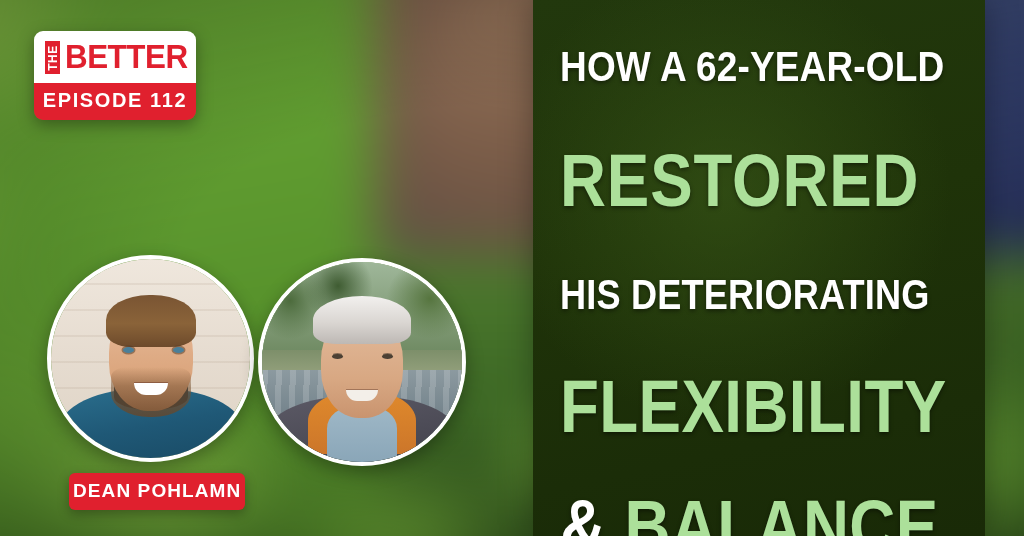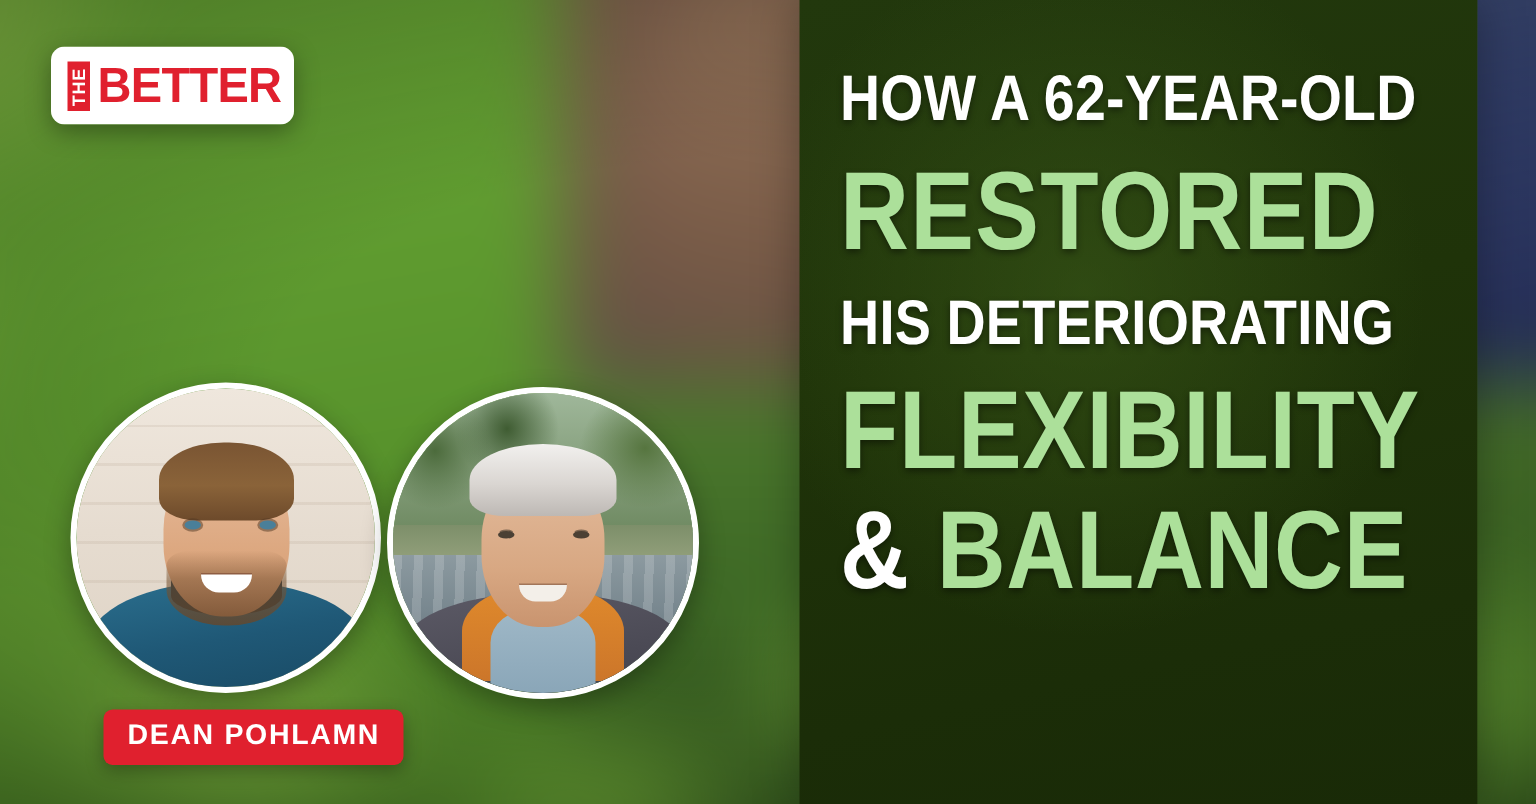--- a/index.html
+++ b/index.html
@@ -70,21 +70,21 @@
     position:absolute; left:533px; top:0; width:452px; height:536px;
     background:
       radial-gradient(ellipse 70% 60% at 42% 36%, rgba(60,92,26,0.55) 0%, rgba(31,51,9,0) 72%),
       linear-gradient(168deg,#22380d 0%,#1f3309 42%,#1b2d08 78%,#192a07 100%);
     box-shadow:0 0 30px rgba(0,0,0,0.35);
   }
 
   .title-wrap{
     position:absolute; left:533px; top:0; width:452px; height:408px;
     padding:44px 22px 34px 27px;
-    display:flex; flex-direction:column; justify-content:flex-start;
+    display:flex; flex-direction:column; justify-content:flex-start;gap:40px;
   }
 
   .tline{
     display:block;
     font-family:"Liberation Sans Narrow","Liberation Sans", sans-serif;
     font-weight:700;
     text-transform:uppercase;
     color:#ffffff;
     letter-spacing:0.2px;
     white-space:nowrap;
@@ -309,21 +309,21 @@
   
   .badge{
     position:absolute;
     background:#e0202e;
     color:#ffffff;
     font-family:"Liberation Sans Narrow","Liberation Sans", sans-serif;
     font-weight:700;
     font-size:19px;
     letter-spacing:1.1px;
     text-align:center;
-    padding:7px 16px 8px;
+    padding:7px 4px 8px;
     border-radius:6px;
     white-space:nowrap;
     box-shadow:0 4px 12px rgba(0,0,0,0.3);
   }
   .b1{ left:69px; top:473px; min-width:166px; }
   .b2{ left:290px; top:473px; min-width:146px; }
 </style>
 </head>
 <body>
 
@@ -355,20 +355,21 @@
 
   <div class="logo">
     <div class="logo-top">
       <div class="logo-r1">
         <div class="the-box">
           <span class="the-txt">THE</span>
         </div>
         <span class="better">BETTER</span>
       </div>
     </div>
+    <div class="logo-bot">EPISODE 112</div>
   </div>
 
   <div class="guest g1">
     <div class="circ">
       <div class="ph-dean">
         <div class="dean-wall"></div>
         <div class="dean-shirt"></div>
         <div class="dean-neck"></div>
         <div class="dean-collar"></div>
         <div class="dean-face"></div>

